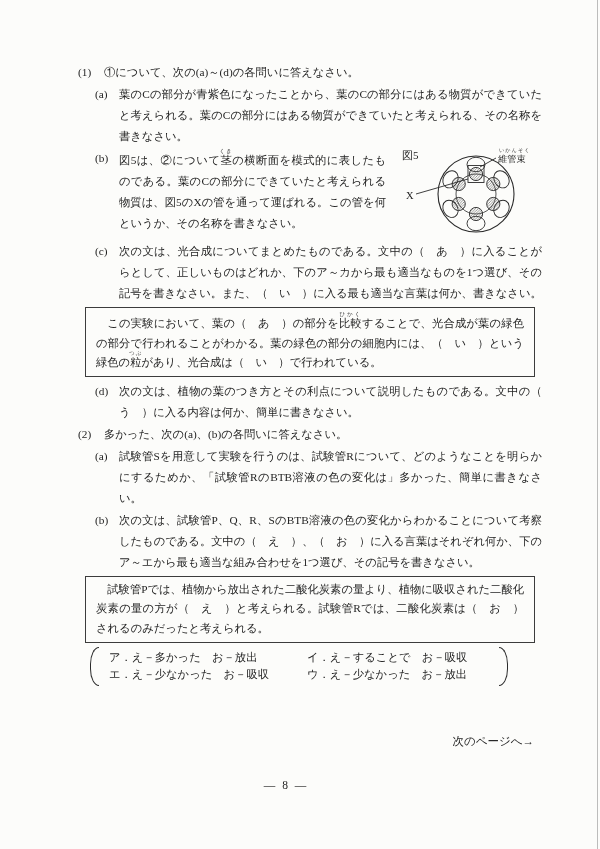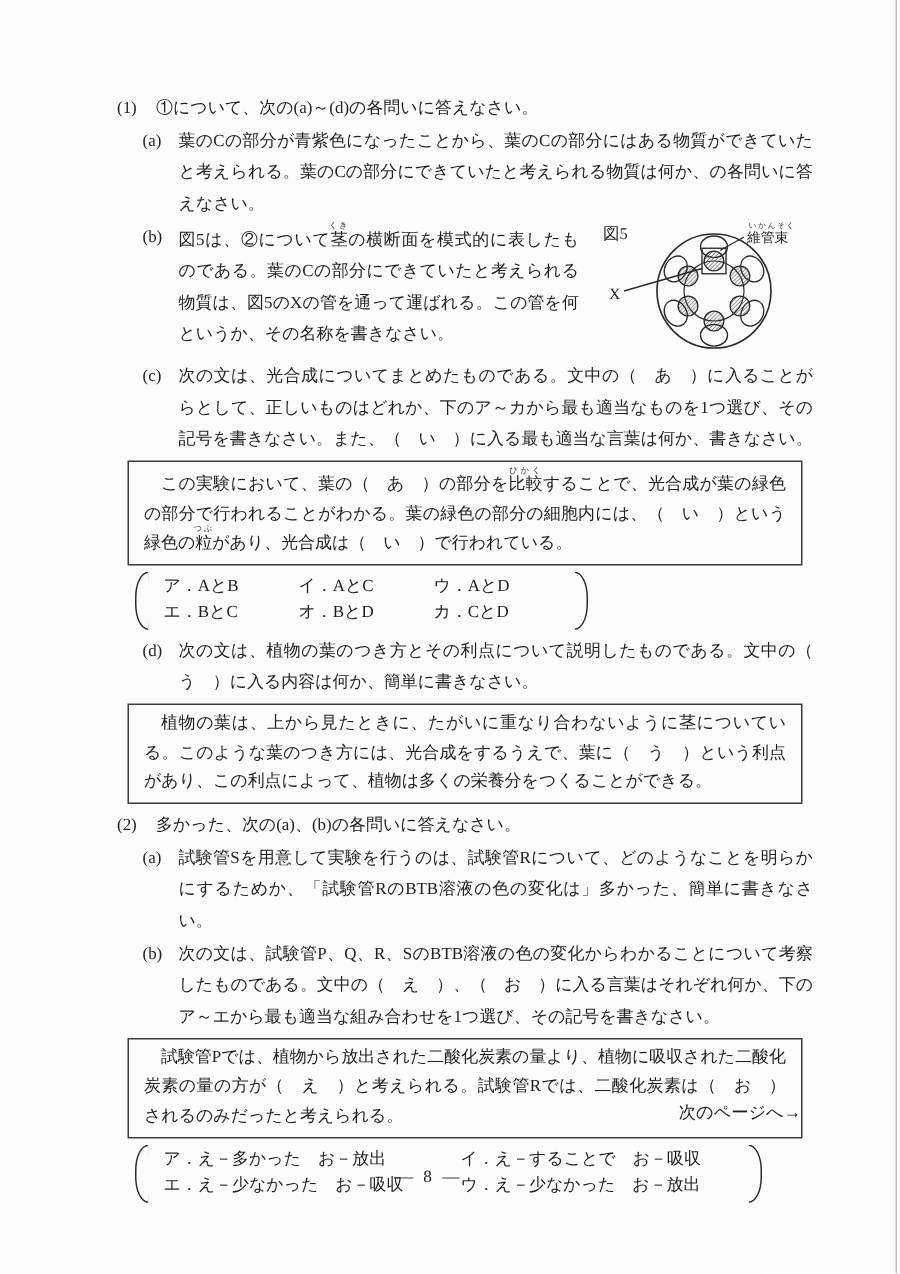--- a/index.html
+++ b/index.html
@@ -50,21 +50,21 @@
 <div class="page">
   <div class="content">
 
     <div class="row">
       <span class="lab1">(1)</span>
       <span class="txt">①について、次の(a)～(d)の各問いに答えなさい。</span>
     </div>
 
     <div class="row sub">
       <span class="lab2">(a)</span>
-      <span class="txt">葉のCの部分が青紫色になったことから、葉のCの部分にはある物質ができていたと考えられる。葉のCの部分にできていたと考えられる物質は何か、の各問いに答えなさい。</span>
+      <span class="txt">葉のCの部分が青紫色になったことから、葉のCの部分にはある物質ができていたと考えられる。葉のCの部分にはある物質ができていたと考えられる、その名称を書きなさい。</span>
     </div>
 
     <div class="row sub">
       <span class="lab2">(b)</span>
       <div class="txt">
         <div class="fig">
           <svg viewBox="0 0 150 94" width="150" height="94">
             <defs>
               <pattern id="hh" width="2.6" height="2.6" patternUnits="userSpaceOnUse">
                 <path d="M0,2.6 l2.6,-2.6" stroke="#4a4a4a" stroke-width="0.55"></path>
@@ -110,41 +110,26 @@
 
     <div class="row sub">
       <span class="lab2">(c)</span>
       <span class="txt">次の文は、光合成についてまとめたものである。文中の（　あ　）に入ることがらとして、正しいものはどれか、下のア～カから最も適当なものを1つ選び、その記号を書きなさい。また、（　い　）に入る最も適当な言葉は何か、書きなさい。</span>
     </div>
 
     <div class="qbox">
       <p><span>この実験において、葉の（　あ　）の部分を</span><ruby><span>比較</span><rt>ひかく</rt></ruby><span>することで、光合成が葉の緑色の部分で行われることがわかる。葉の緑色の部分の細胞内には、（　い　）という緑色の</span><ruby><span>粒</span><rt>つぶ</rt></ruby><span>があり、光合成は（　い　）で行われている。</span></p>
     </div>
 
-    <div class="opts">
-      <div class="paren l"></div>
-      <div class="optgrid g3">
-        <span class="opt">ア．AとB</span>
-        <span class="opt">イ．AとC</span>
-        <span class="opt">ウ．AとD</span>
-        <span class="opt">エ．BとC</span>
-        <span class="opt">オ．BとD</span>
-        <span class="opt">カ．CとD</span>
-      </div>
-      <div class="paren r"></div>
-    </div>
 
     <div class="row sub">
       <span class="lab2">(d)</span>
       <span class="txt">次の文は、植物の葉のつき方とその利点について説明したものである。文中の（　う　）に入る内容は何か、簡単に書きなさい。</span>
     </div>
 
-    <div class="qbox">
-      <p>植物の葉は、上から見たときに、たがいに重なり合わないように茎についている。このような葉のつき方には、光合成をするうえで、葉に（　う　）という利点があり、この利点によって、植物は多くの栄養分をつくることができる。</p>
-    </div>
 
     <div class="row">
       <span class="lab1">(2)</span>
       <span class="txt">多かった、次の(a)、(b)の各問いに答えなさい。</span>
     </div>
 
     <div class="row sub">
       <span class="lab2">(a)</span>
       <span class="txt">試験管Sを用意して実験を行うのは、試験管Rについて、どのようなことを明らかにするためか、「試験管RのBTB溶液の色の変化は」多かった、簡単に書きなさい。</span>
     </div>

